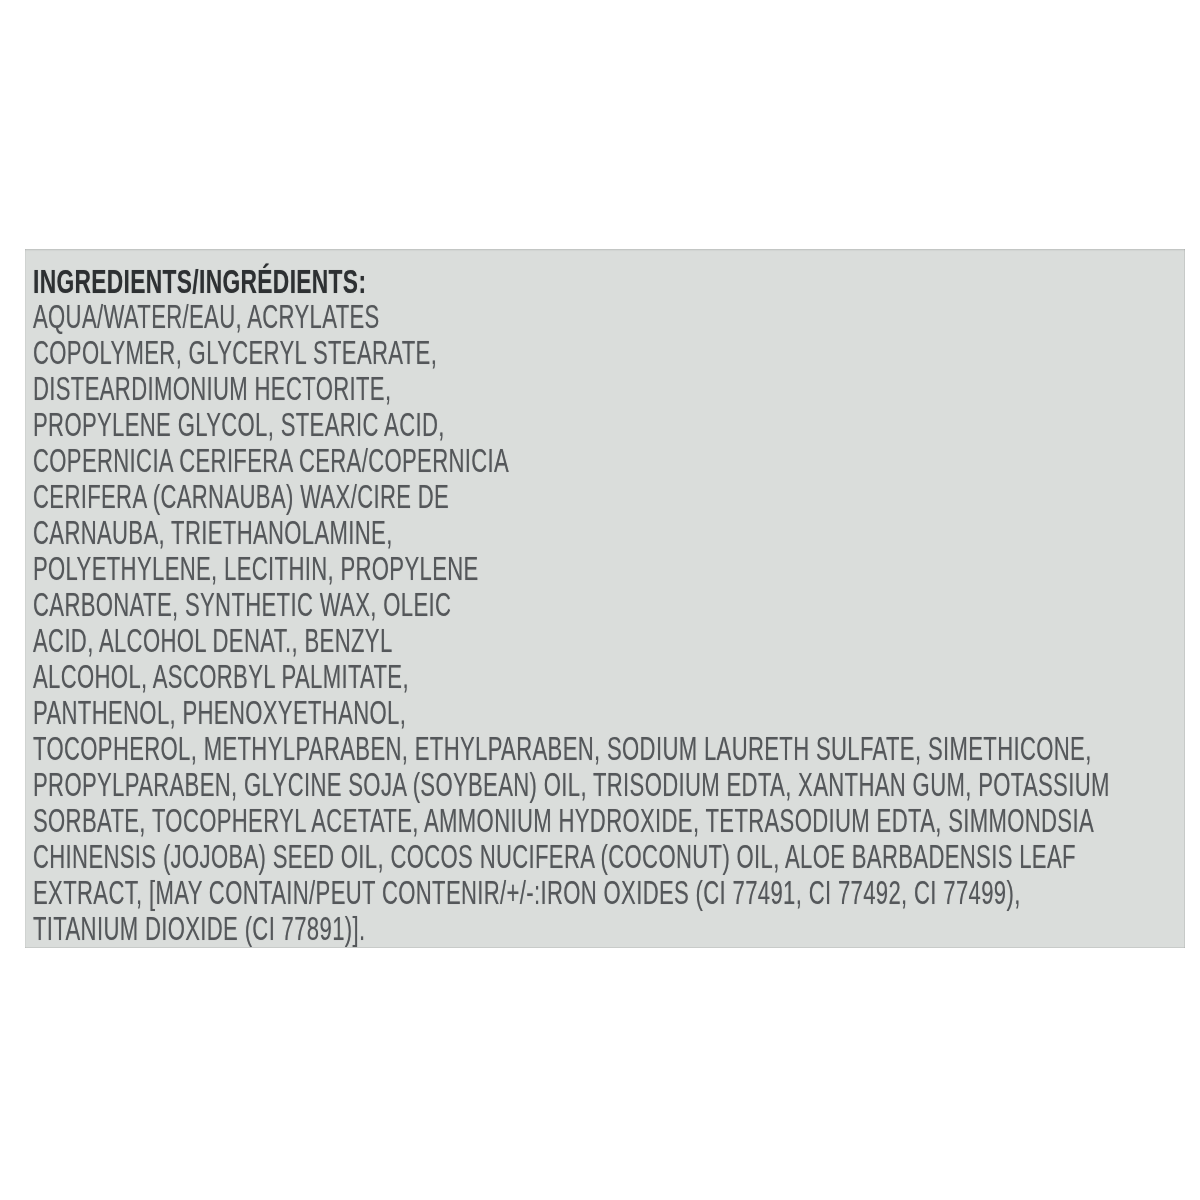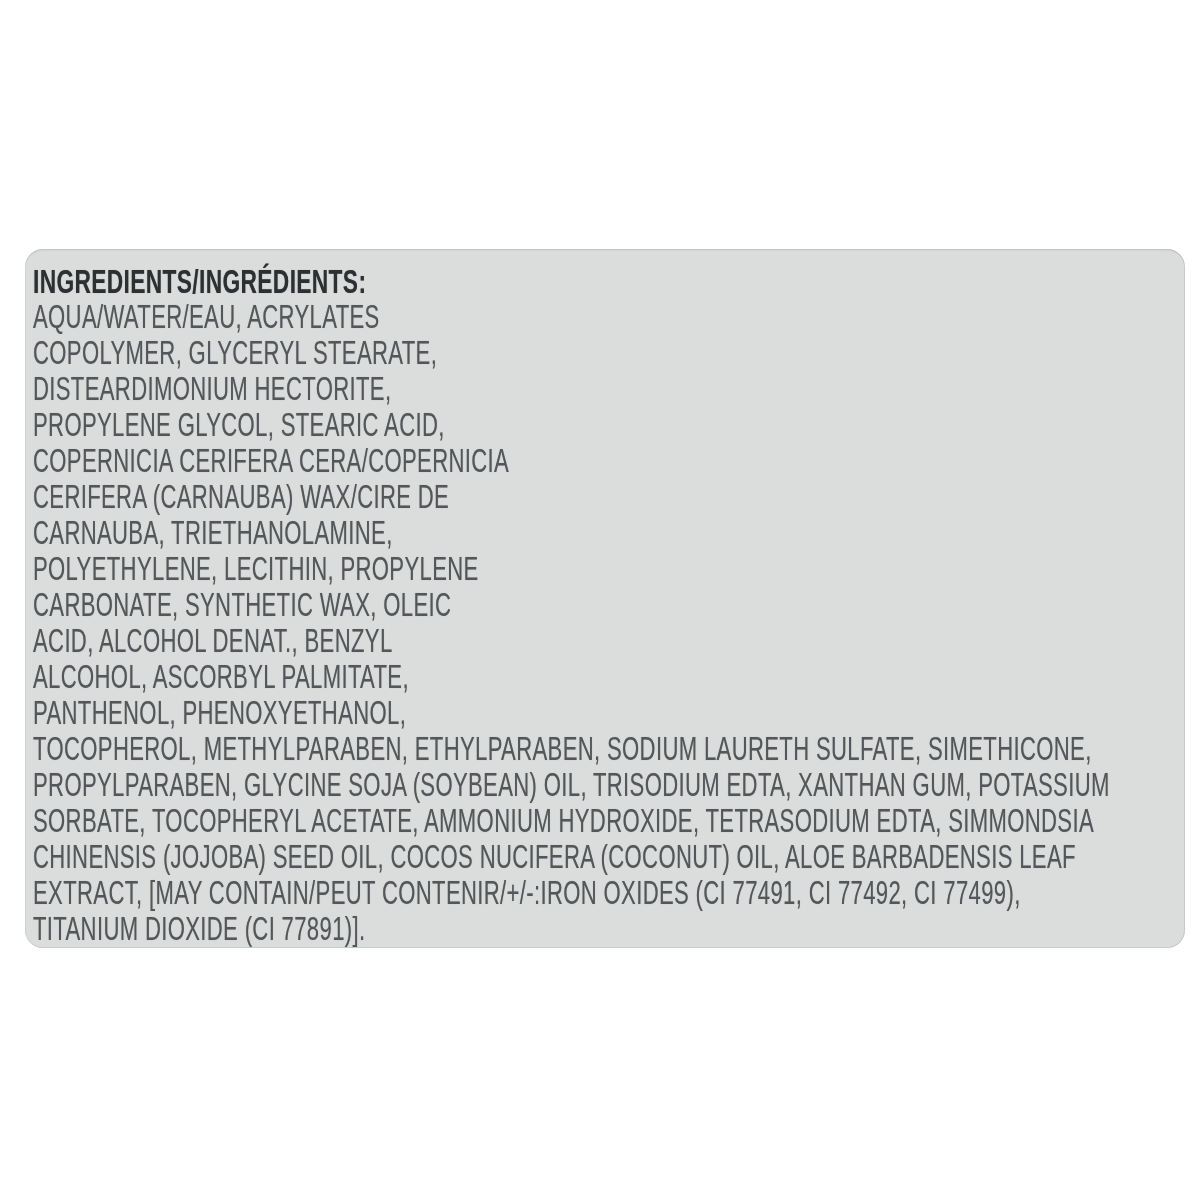--- a/index.html
+++ b/index.html
@@ -19,21 +19,20 @@
     left: 25px;
     top: 249px;
     width: 1160px;
     height: 699px;
     background: var(--panel-bg, #dadddb);
     box-shadow:
       inset 0 2px 2px -1px rgba(0,0,0,0.14),
       inset -1px 0 0 rgba(0,0,0,0.08),
       inset 0 -1px 0 rgba(0,0,0,0.08),
       inset 1px 0 0 rgba(0,0,0,0.04);
-    border-radius: 18px;
   }
   .text-block {
     position: absolute;
     left: 8px;
     top: 14px;
     transform: scaleX(0.67);
     transform-origin: 0 0;
     white-space: nowrap;
   }
   .ing-header {

